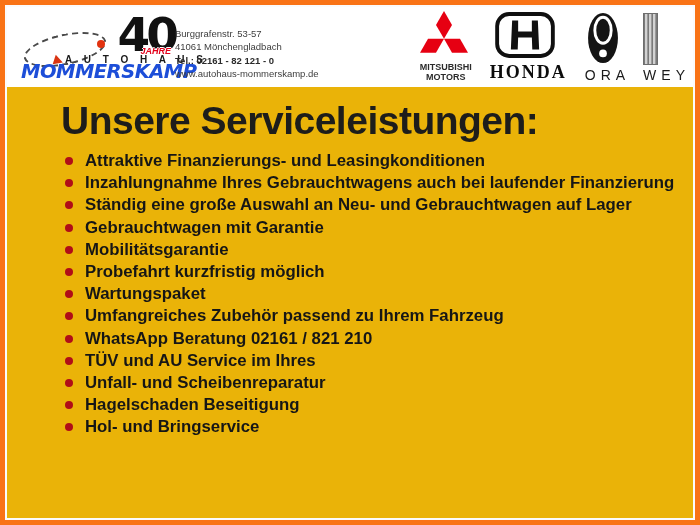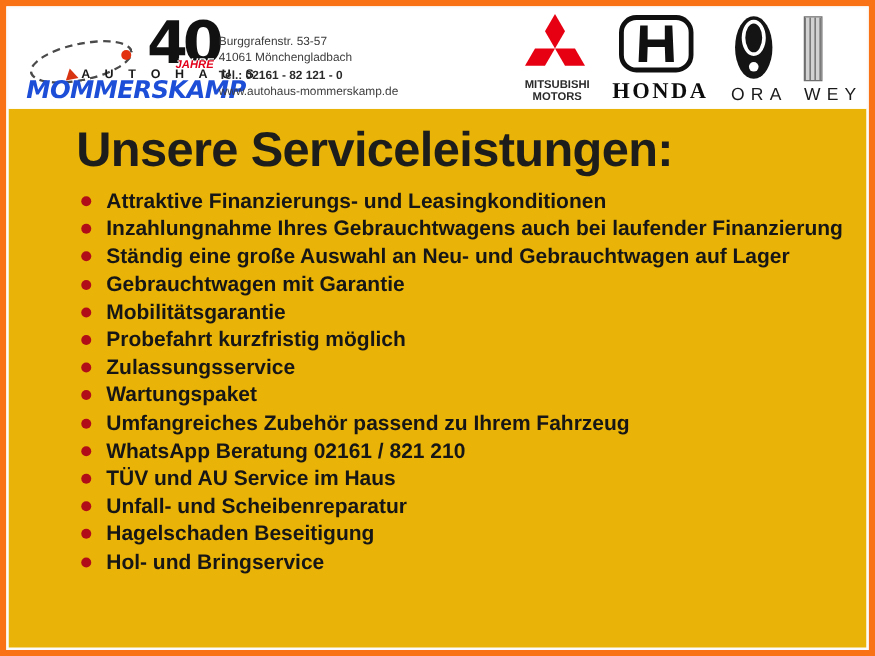--- a/index.html
+++ b/index.html
@@ -198,25 +198,24 @@
 
     <div class="content">
       <h1 class="page-title">Unsere Serviceleistungen:</h1>
       <ul class="services">
         <li><span class="bullet"></span><span>Attraktive Finanzierungs- und Leasingkonditionen</span></li>
         <li><span class="bullet"></span><span>Inzahlungnahme Ihres Gebrauchtwagens auch bei laufender Finanzierung</span></li>
         <li><span class="bullet"></span><span>Ständig eine große Auswahl an Neu- und Gebrauchtwagen auf Lager</span></li>
         <li><span class="bullet"></span><span>Gebrauchtwagen mit Garantie</span></li>
         <li><span class="bullet"></span><span>Mobilitätsgarantie</span></li>
         <li><span class="bullet"></span><span>Probefahrt kurzfristig möglich</span></li>
-        <li><span class="bullet"></span><span>Zulassungsservice</span></li>
         <li><span class="bullet"></span><span>Wartungspaket</span></li>
         <li><span class="bullet"></span><span>Umfangreiches Zubehör passend zu Ihrem Fahrzeug</span></li>
         <li><span class="bullet"></span><span>WhatsApp Beratung 02161 / 821 210</span></li>
-        <li><span class="bullet"></span><span>TÜV und AU Service im Haus</span></li>
+        <li><span class="bullet"></span><span>TÜV und AU Service im Ihres</span></li>
         <li><span class="bullet"></span><span>Unfall- und Scheibenreparatur</span></li>
         <li><span class="bullet"></span><span>Hagelschaden Beseitigung</span></li>
         <li><span class="bullet"></span><span>Hol- und Bringservice</span></li>
       </ul>
     </div>
 
   </div>
 </div>
 
 </body></html>

